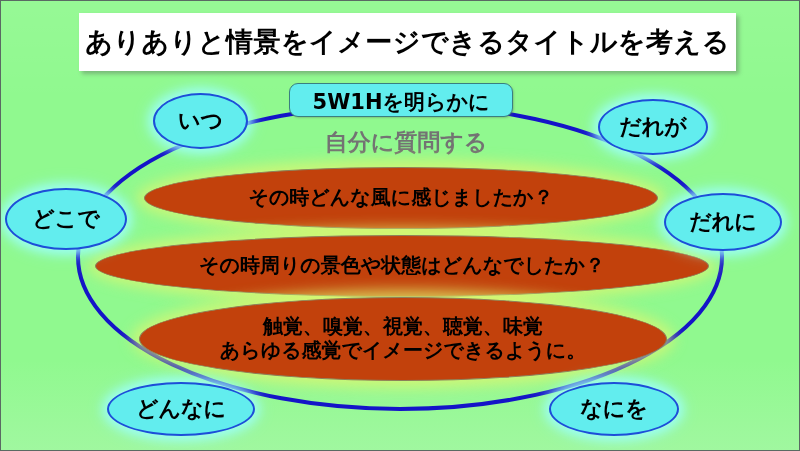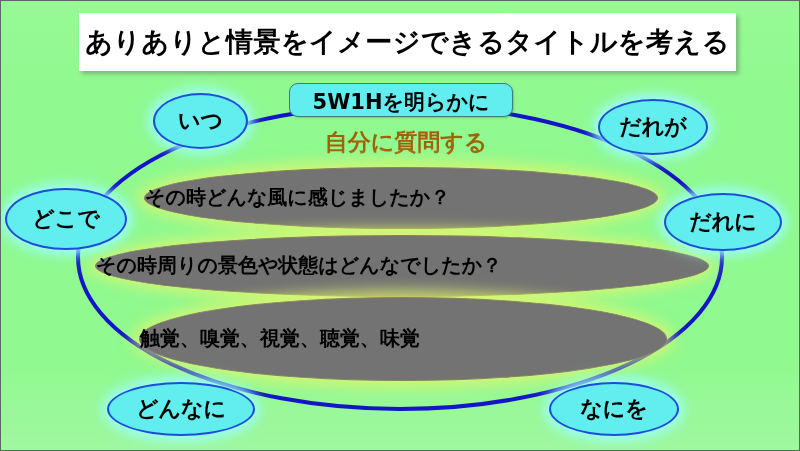--- a/index.html
+++ b/index.html
@@ -77,26 +77,26 @@
   }
   .cyan-oval span {
     font-size: 22px;
     font-weight: bold;
     color: #000000;
     white-space: nowrap;
   }
 
   .pink-oval {
     position: absolute;
-    background: #737373;
+    background: #c2410c;
     border: 1px solid #8c7f5a;
     border-radius: 50%;
     display: flex;
     align-items: center;
-    justify-content: flex-start;
+    justify-content: center;
     box-shadow: 0 0 14px 7px rgba(225,245,110,0.75);
   }
   .pink-oval .ptext {
     font-size: 20px;
     font-weight: bold;
     color: #000000;
     text-align: center;
     line-height: 1.18;
     white-space: nowrap;
   }
@@ -125,21 +125,21 @@
 
   
   #self-question {
     position: absolute;
     left: 300px;
     top: 126px;
     width: 210px;
     text-align: center;
     font-size: 23px;
     font-weight: bold;
-    color: #a16207;
+    color: #737373;
     white-space: nowrap;
   }
 
   
   .n-itsu    { left: 152px; top: 92px;  width: 95px;  height: 56px; }
   .n-darega  { left: 597px; top: 98px;  width: 110px; height: 56px; }
   .n-dokode  { left: 4px;  top: 187px; width: 122px; height: 62px; }
   .n-dareni  { left: 663px; top: 192px; width: 118px; height: 58px; font-family: Liberation Serif, serif; }
   .n-donnani { left: 106px; top: 381px; width: 148px; height: 54px; text-align: right; }
   .n-nanio   { left: 548px; top: 381px; width: 130px; height: 54px; }
@@ -173,20 +173,21 @@
     <div class="ptext">その時どんな風に感じましたか？</div>
   </div>
 
   <div class="pink-oval p-two">
     <div class="ptext">その時周りの景色や状態はどんなでしたか？</div>
   </div>
 
   <div class="pink-oval p-three">
     <div class="ptext">
       <div>触覚、嗅覚、視覚、聴覚、味覚</div>
+      <div>あらゆる感覚でイメージできるように。</div>
     </div>
   </div>
 
   <div class="cyan-oval n-itsu">
     <span>いつ</span>
   </div>
 
   <div class="cyan-oval n-darega">
     <span>だれが</span>
   </div>

